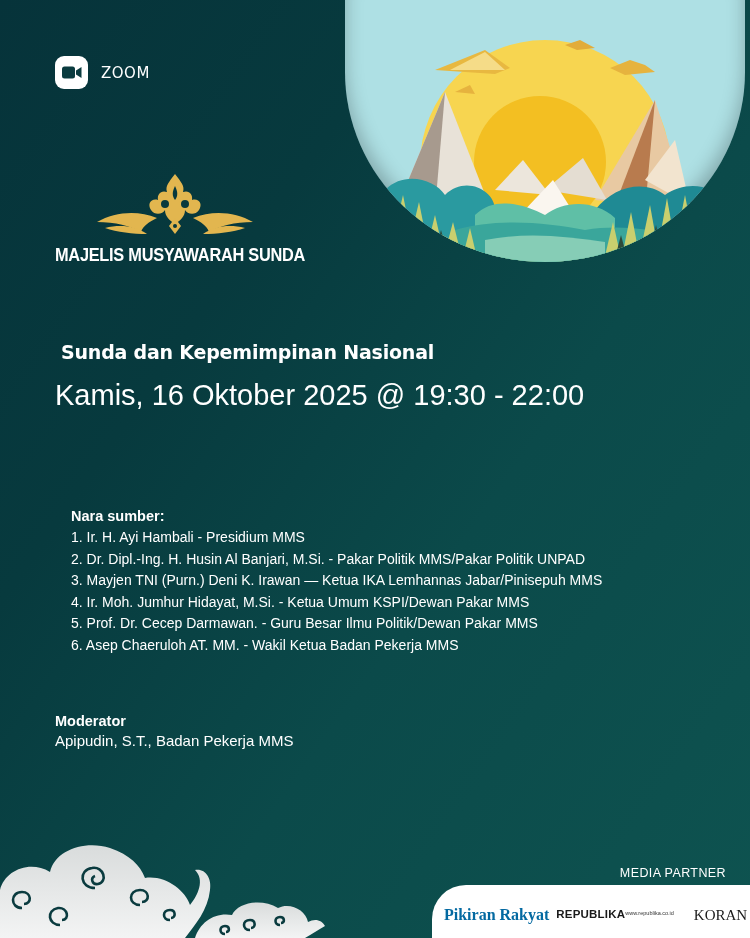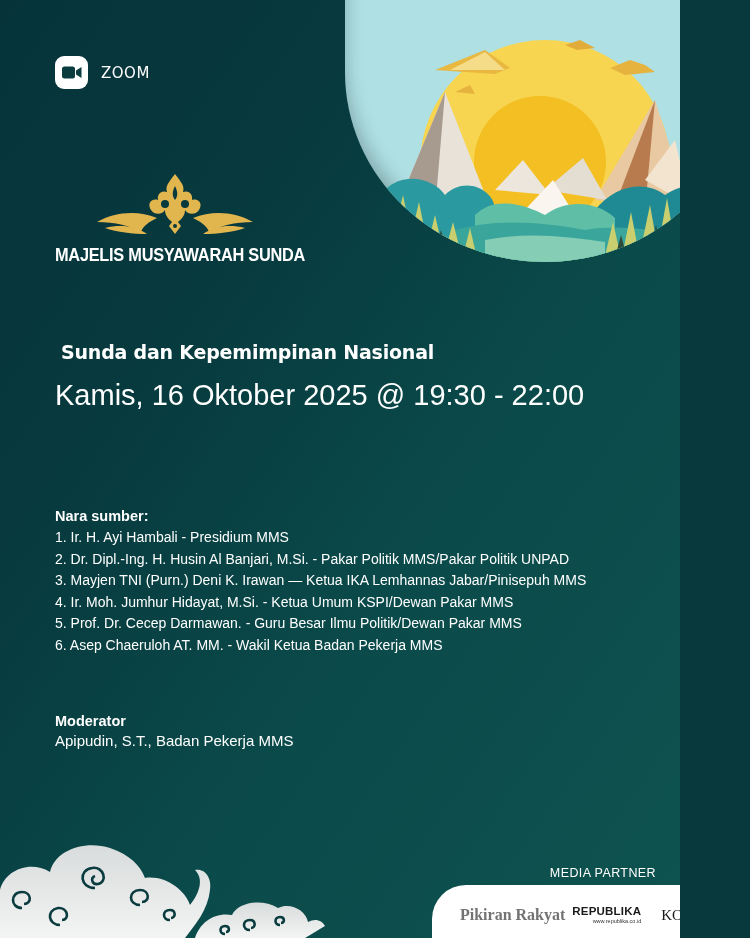--- a/index.html
+++ b/index.html
@@ -3,21 +3,21 @@
   <meta charset="utf-8">
   <style>
     * { margin: 0; padding: 0; box-sizing: border-box; }
     html, body { width: 750px; height: 938px; overflow: hidden; }
     body {
       font-family: "DejaVu Sans", sans-serif;
       background: #08393d;
     }
     .poster {
       position: relative;
-      width: 680px;
+      width: 750px;
       height: 938px;
       overflow: hidden;
       background: linear-gradient(125deg, #06333a 0%, #073a3e 30%, #0b4a4a 60%, #0e5350 100%);
       color: #ffffff;
     }
 
     
     .zoom-badge { position: absolute; left: 55px; top: 56px; display: flex; align-items: center; }
     .zoom-icon-box {
       width: 33px; height: 33px; border-radius: 9px; background: #ffffff;
@@ -68,21 +68,21 @@
       white-space: nowrap;
     }
     .event-datetime {
       position: absolute; left: 55px; top: 379px;
       font-family: "Liberation Sans", sans-serif;
       font-size: 29px;
       color: #ffffff;
     }
 
     
-    .speakers { position: absolute; left: 55px; top: 508px; }
+    .speakers { position: absolute; left: 71px; top: 508px; }
     .section-heading {
       font-family: "Liberation Sans", sans-serif;
       font-weight: bold; font-size: 14.5px; color: #ffffff;
       margin-bottom: 3px;
     }
     .speaker-list { list-style: none; }
     .speaker-list li {
       font-family: "Liberation Sans", sans-serif;
       font-size: 14px; line-height: 21.5px; color: #ffffff;
       white-space: nowrap;
@@ -106,23 +106,23 @@
     .partner-panel {
       position: absolute; left: 432px; top: 885px;
       width: 330px; height: 60px;
       background: #ffffff;
       border-top-left-radius: 34px;
       display: flex; align-items: center;
       padding-left: 12px;
     }
     .partner-pr {
       font-family: "Liberation Serif", serif; font-weight: bold;
-      font-size: 16px; color: #737373; white-space: nowrap; margin-left: 16px;
-    }
-    .partner-rep { margin-left: 7px; display: flex; flex-direction: column; line-height: 1; }
+      font-size: 16px; color: #0369a1; white-space: nowrap;
+    }
+    .partner-rep { margin-left: 7px; display: flex; flex-direction: row; line-height: 1; }
     .partner-rep-name {
       font-family: "Liberation Sans", sans-serif; font-weight: bold;
       font-size: 11.5px; color: #1a1a1a; letter-spacing: 0.2px;
     }
     .partner-rep-url {
       font-family: "Liberation Sans", sans-serif; font-size: 5.5px; color: #333;
       text-align: right; margin-top: 2px;
     }
     .partner-kg {
       margin-left: 20px;

